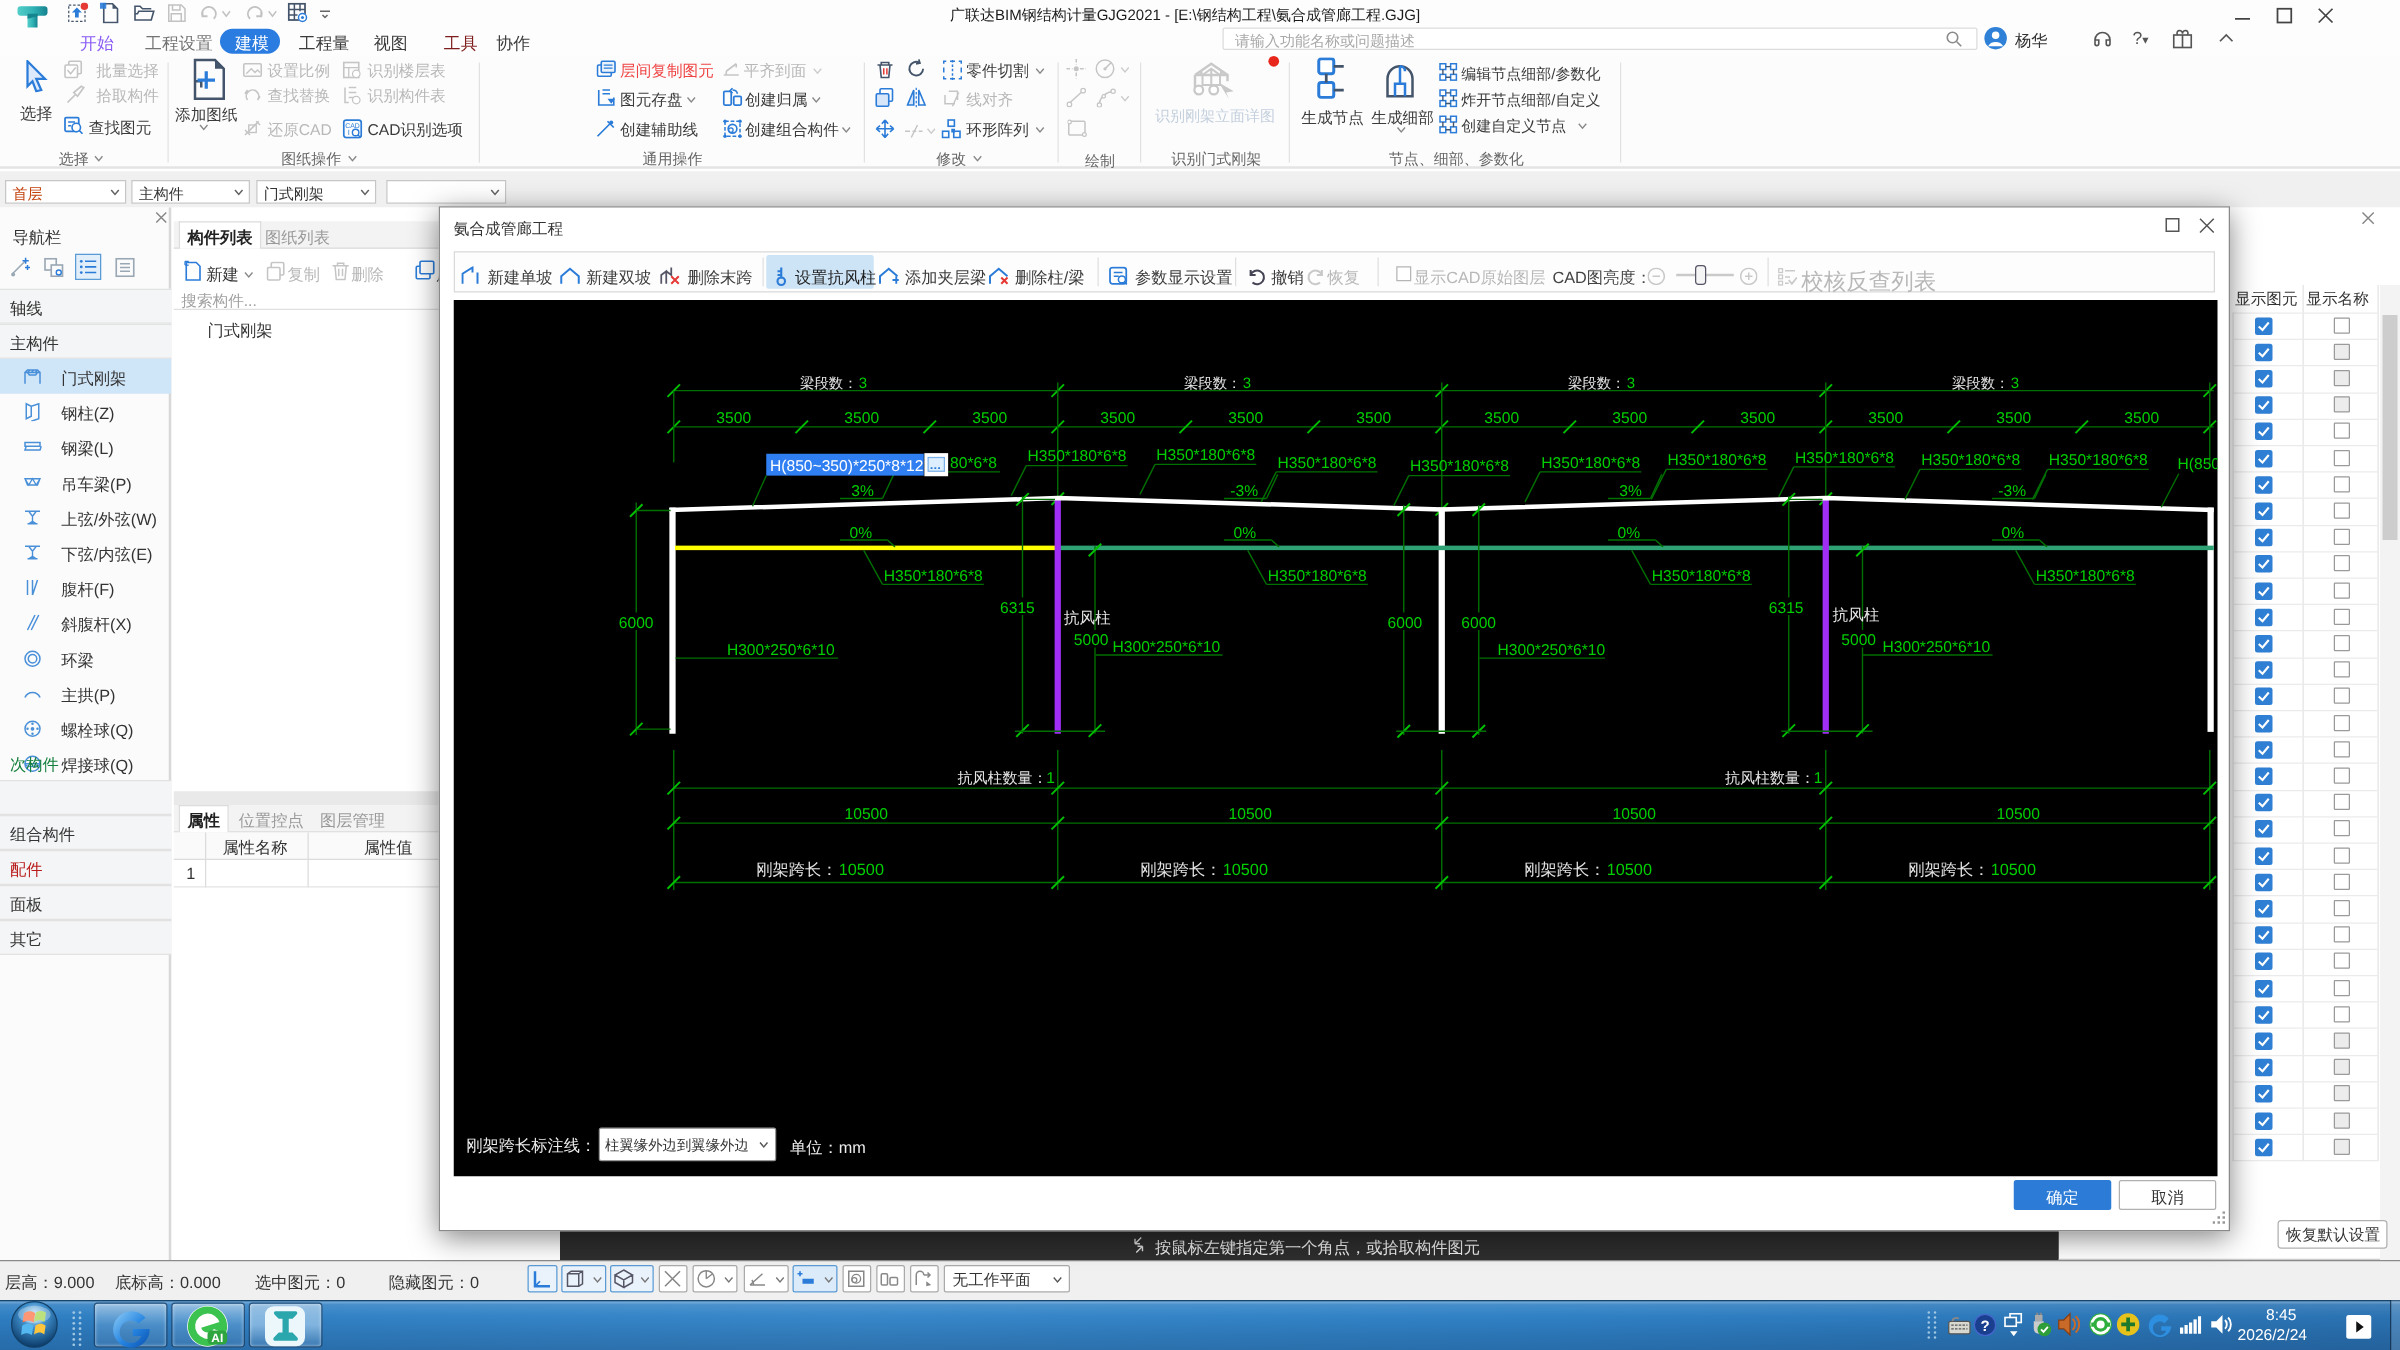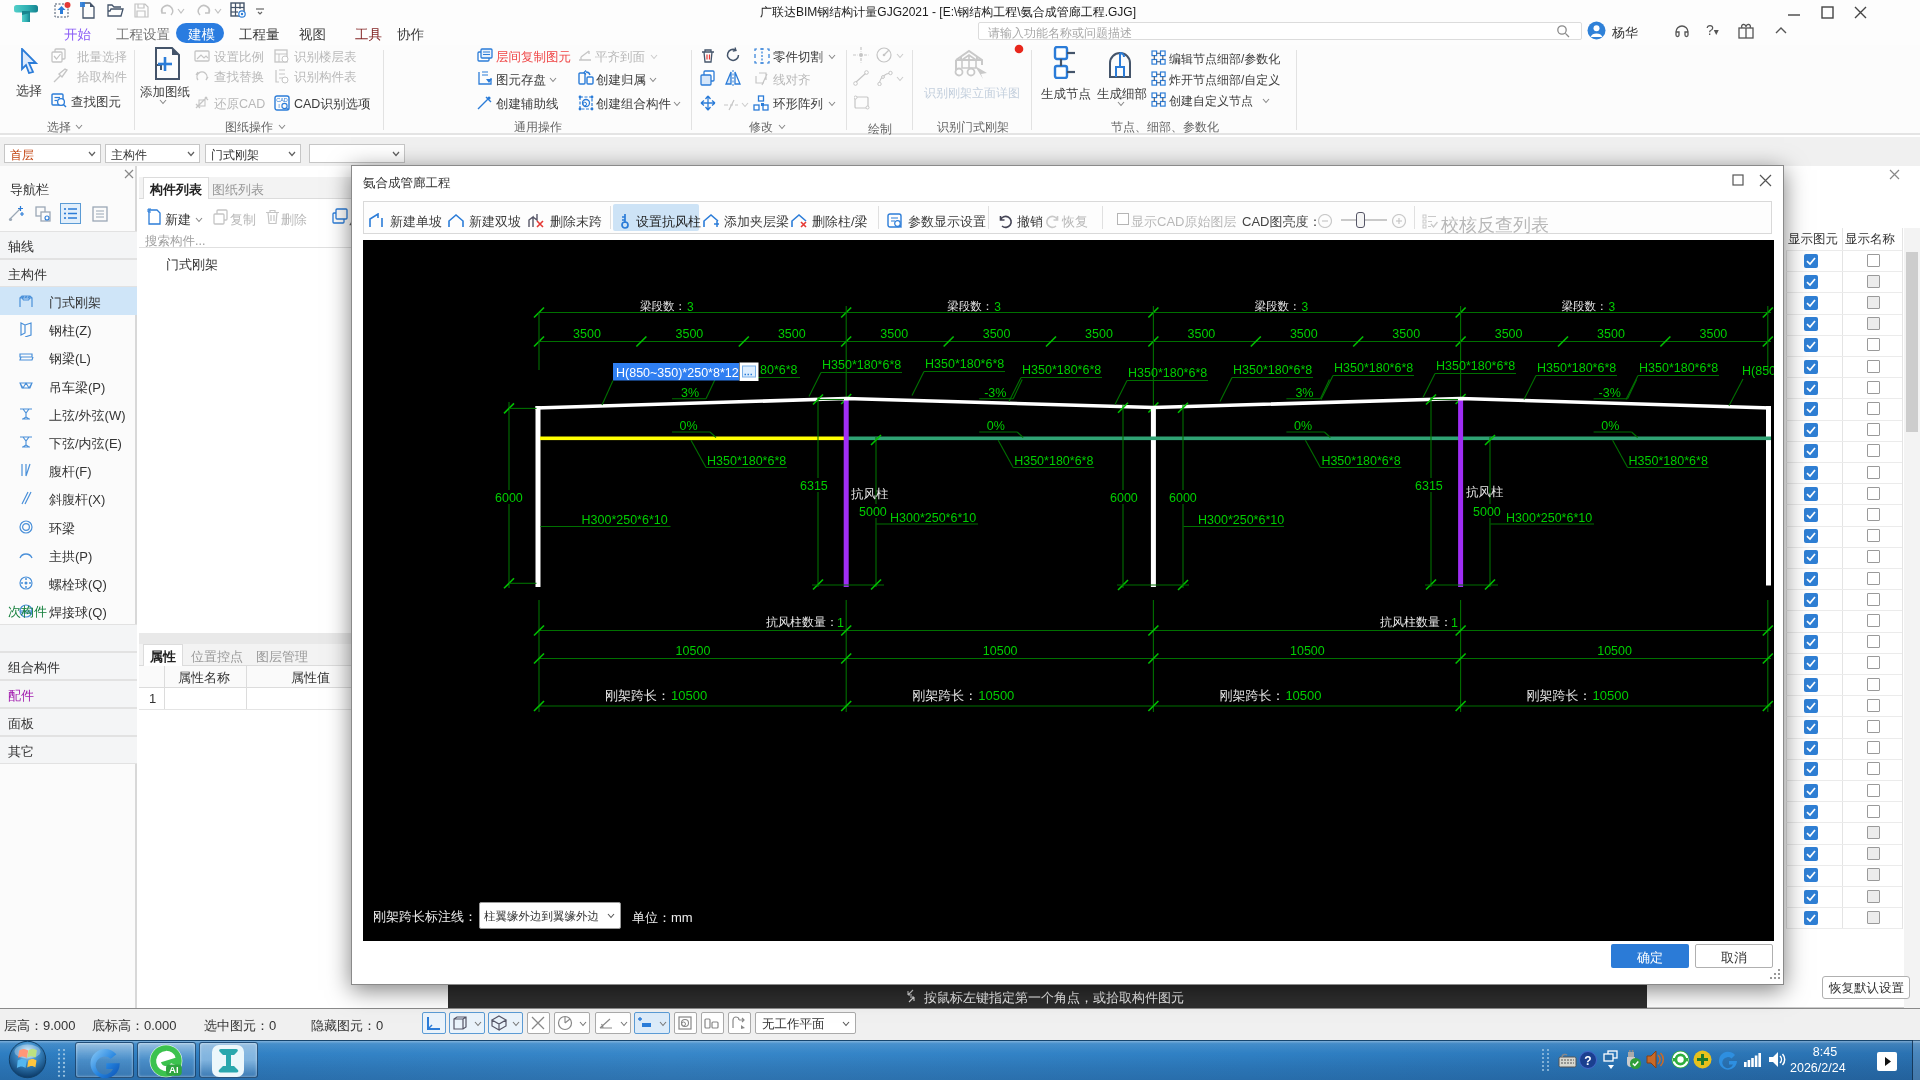--- a/index.html
+++ b/index.html
@@ -493,21 +493,21 @@
     <circle cx="8" cy="8" r="6" fill="none" stroke="#4a90d9" stroke-width="1.2"></circle>
     <line x1="2" y1="8" x2="14" y2="8" stroke="#4a90d9" stroke-width="1.2"></line>
     <path d="M2 8 a6 2.2 0 0 0 12 0" fill="none" stroke="#4a90d9" stroke-width="1"></path>
   </svg>
 <div class="tx" style="left:49px;top:604px;font-size:13px;color:#333">焊接球(Q)</div>
 <div class="ab" style="left:0;top:624px;width:137px;height:28px;background:#f4f5f6;border-top:1px solid #e2e2e2;border-bottom:1px solid #e2e2e2"></div>
 <div class="tx" style="left:8px;top:603px;font-size:13px;color:#15803d">次构件</div>
 <div class="ab" style="left:0;top:652px;width:137px;height:28px;background:#f4f5f6;border-top:1px solid #e2e2e2;border-bottom:1px solid #e2e2e2"></div>
 <div class="tx" style="left:8px;top:659px;font-size:13px;color:#333">组合构件</div>
 <div class="ab" style="left:0;top:680px;width:137px;height:28px;background:#f4f5f6;border-top:1px solid #e2e2e2;border-bottom:1px solid #e2e2e2"></div>
-<div class="tx" style="left:8px;top:687px;font-size:13px;color:#a21caf">配件</div>
+<div class="tx" style="left:8px;top:687px;font-size:13px;color:#b91c1c">配件</div>
 <div class="ab" style="left:0;top:708px;width:137px;height:28px;background:#f4f5f6;border-top:1px solid #e2e2e2;border-bottom:1px solid #e2e2e2"></div>
 <div class="tx" style="left:8px;top:715px;font-size:13px;color:#333">面板</div>
 <div class="ab" style="left:0;top:736px;width:137px;height:28px;background:#f4f5f6;border-top:1px solid #e2e2e2;border-bottom:1px solid #e2e2e2"></div>
 <div class="tx" style="left:8px;top:743px;font-size:13px;color:#333">其它</div>
 <div class="ab" style="left:139px;top:166px;width:309px;height:842px;background:#fff"></div>
 <div class="ab" style="left:139px;top:177px;width:309px;height:22px;background:#f3f3f3;border-bottom:1px solid #dcdcdc"></div>
 <div class="ab" style="left:143px;top:177px;width:66px;height:22px;background:#fff;border:1px solid #dcdcdc;border-bottom:none"></div>
 <div class="tx" style="left:150px;top:181px;font-size:13px;color:#222;font-weight:bold">构件列表</div>
 <div class="tx" style="left:212px;top:181px;font-size:13px;color:#999">图纸列表</div>
 <svg class="ab" style="left:147px;top:208px" width="15" height="17" viewBox="0 0 15 17">

